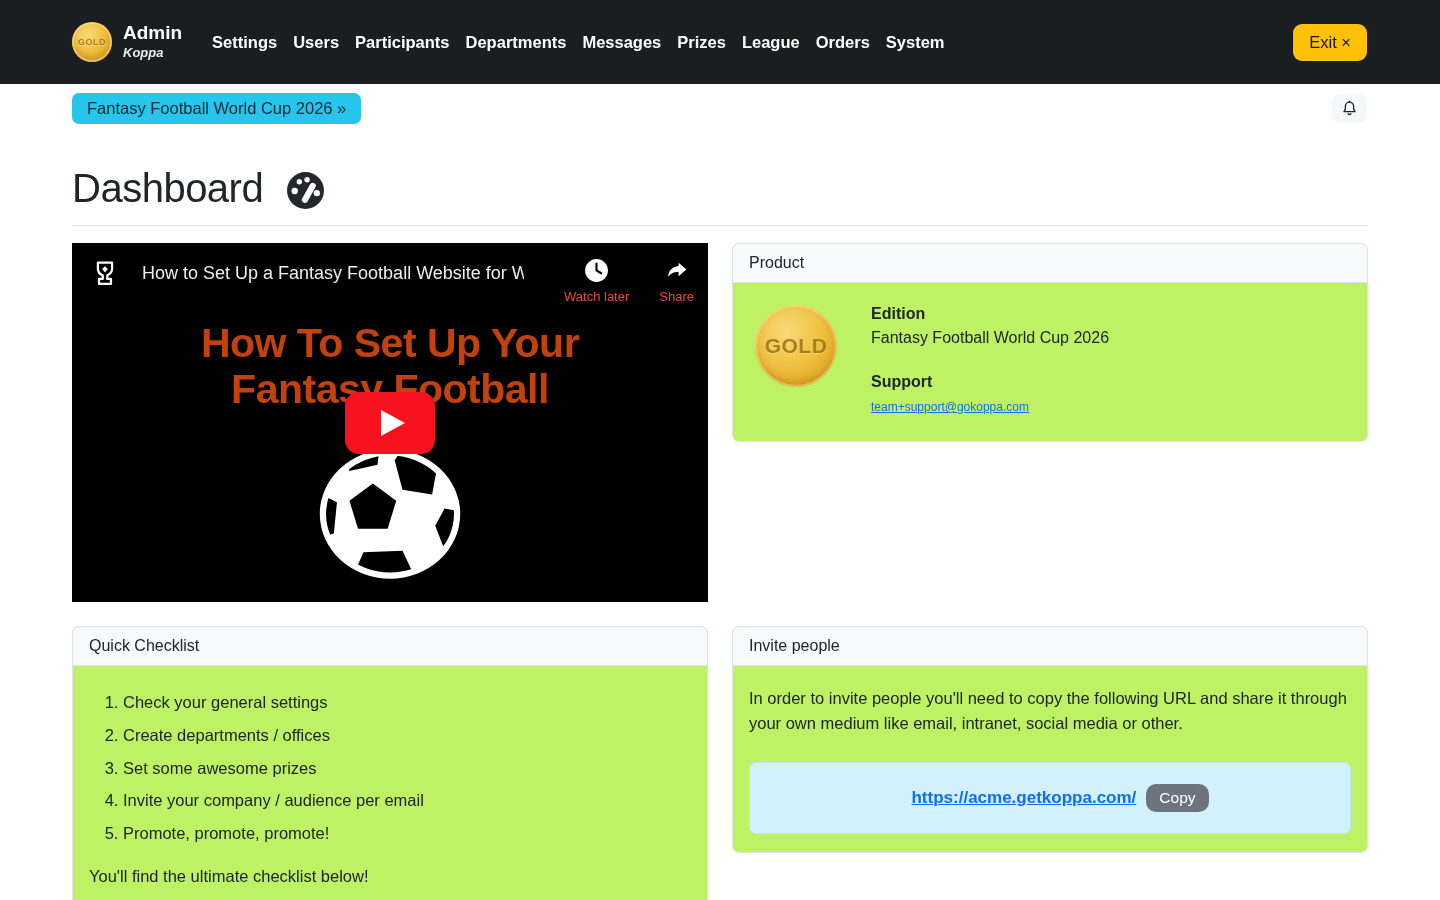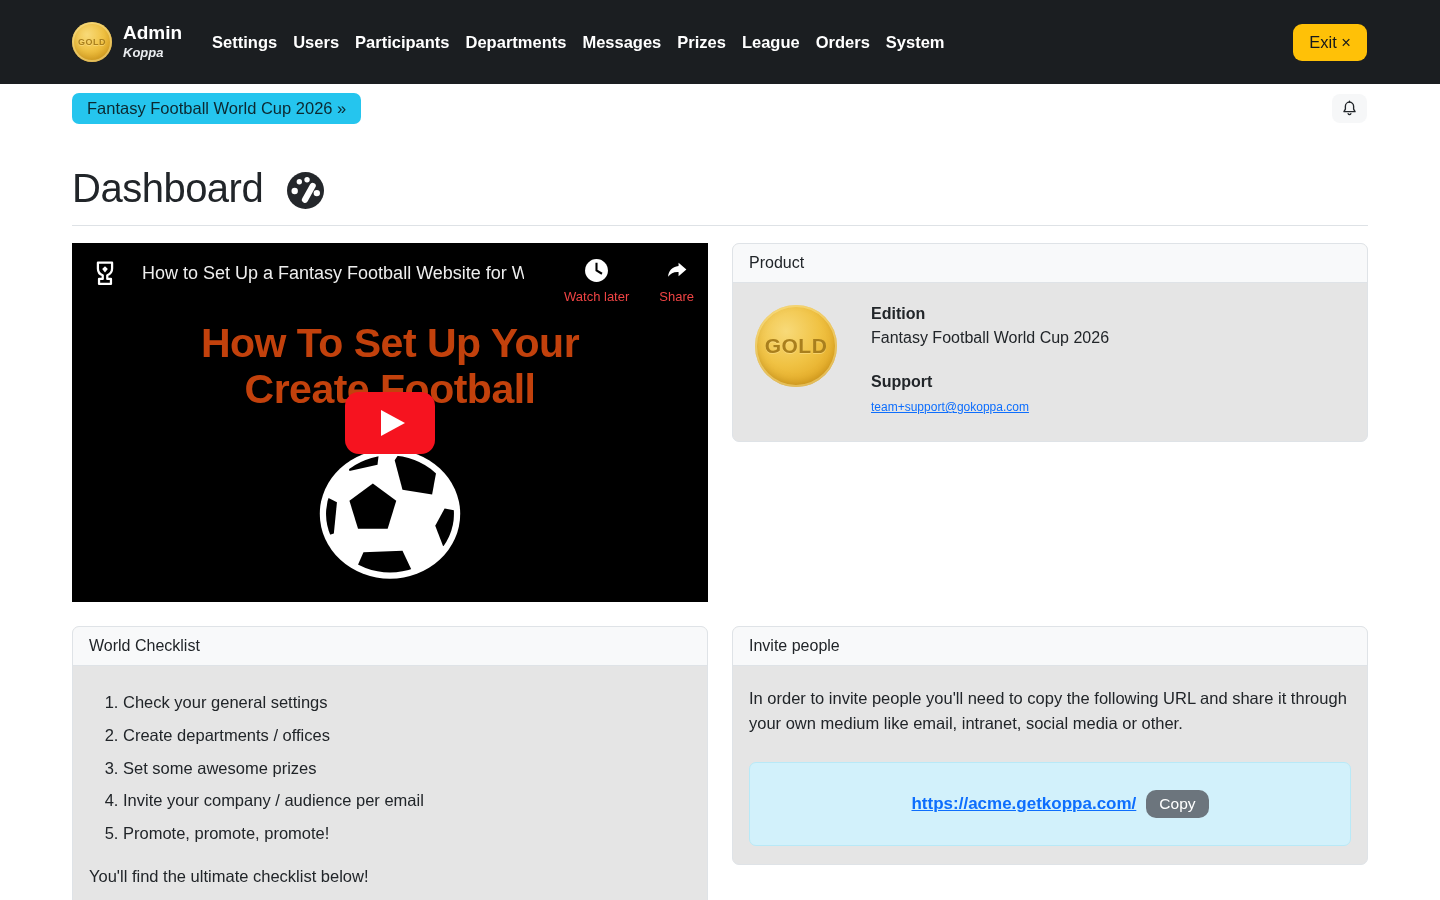--- a/index.html
+++ b/index.html
@@ -107,21 +107,21 @@
     margin-top:16px;
   }
   .ball{position:absolute;left:50%;top:273px;transform:translate(-50%,-50%);}
   .play{
     position:absolute;left:50%;top:180px;transform:translate(-50%,-50%);
     width:90px;height:62px;cursor:pointer;
   }
   
   .card{
     border:1px solid var(--card-border);border-radius:7px;
-    background:#e5e5e5;overflow:hidden;width:636px;
+    background:#bef264;overflow:hidden;width:636px;
   }
   .card-header{
     background:var(--card-header-bg);border-bottom:1px solid var(--card-border);
     padding:10px 16px;font-size:16px;color:var(--text-dark);
   }
   .card-body{padding:16px;font-size:16px;line-height:1.5;}
   
   .product-body{display:flex;padding:22px 16px 26px;}
   .coin.lg{width:82px;height:82px;font-size:21px;flex:0 0 auto;margin-left:6px;}
   .product-info{margin-left:34px;}
@@ -133,21 +133,21 @@
   .checklist-body{padding:24px 16px 26px;}
   .checklist-body ol{margin:0 0 8px 34px;}
   .checklist-body li{margin-bottom:8px;font-size:16.5px;}
   .checklist-foot{margin-top:18px;font-size:16.5px;}
   
   .invite-body{padding:20px 16px 18px;}
   .invite-desc{font-size:16.5px;line-height:1.5;}
   .invite-alert{
     margin-top:26px;background:var(--alert-bg);
     border:1px solid var(--alert-border);border-radius:7px;
-    height:84px;display:flex;align-items:center;justify-content:center;gap:10px;padding-left:20px;
+    height:72px;display:flex;align-items:center;justify-content:center;gap:10px;padding-left:20px;
   }
   a.invite-link{color:var(--link-blue);font-weight:700;text-decoration:underline;font-size:17px;}
   .copy-btn{
     background:var(--copy-gray);color:#fff;border:none;border-radius:10px;
     font-family:inherit;font-size:15.5px;padding:5px 13px;cursor:pointer;
   }
 </style>
 </head>
 <body>
 
@@ -201,21 +201,21 @@
     </span>
   </div>
   <hr class="head-rule">
 </div>
 
 <main class="main">
 
   <div class="video">
     <div class="headline">
       <div>How To Set Up Your</div>
-      <div>Create Football</div>
+      <div>Fantasy Football</div>
     </div>
 
     <span class="ball">
       <svg width="156" height="142" viewBox="0 0 200 182">
         <defs>
             <clipPath id="ballclip">
               <ellipse cx="100" cy="91" rx="82" ry="75"></ellipse>
             </clipPath>
           </defs>
         <ellipse cx="100" cy="91" rx="90" ry="83" fill="#fff"></ellipse>
@@ -276,21 +276,21 @@
           <div class="info-label">Support</div>
           <div class="info-value">
             <a class="mail-link" href="#">team+support@gokoppa.com</a>
           </div>
         </div>
       </div>
     </div>
   </section>
 
   <section class="card">
-    <div class="card-header">World Checklist</div>
+    <div class="card-header">Quick Checklist</div>
     <div class="card-body checklist-body">
       <ol>
         <li>Check your general settings</li>
         <li>Create departments / offices</li>
         <li>Set some awesome prizes</li>
         <li>Invite your company / audience per email</li>
         <li>Promote, promote, promote!</li>
       </ol>
       <p class="checklist-foot">You'll find the ultimate checklist below!</p>
     </div>

